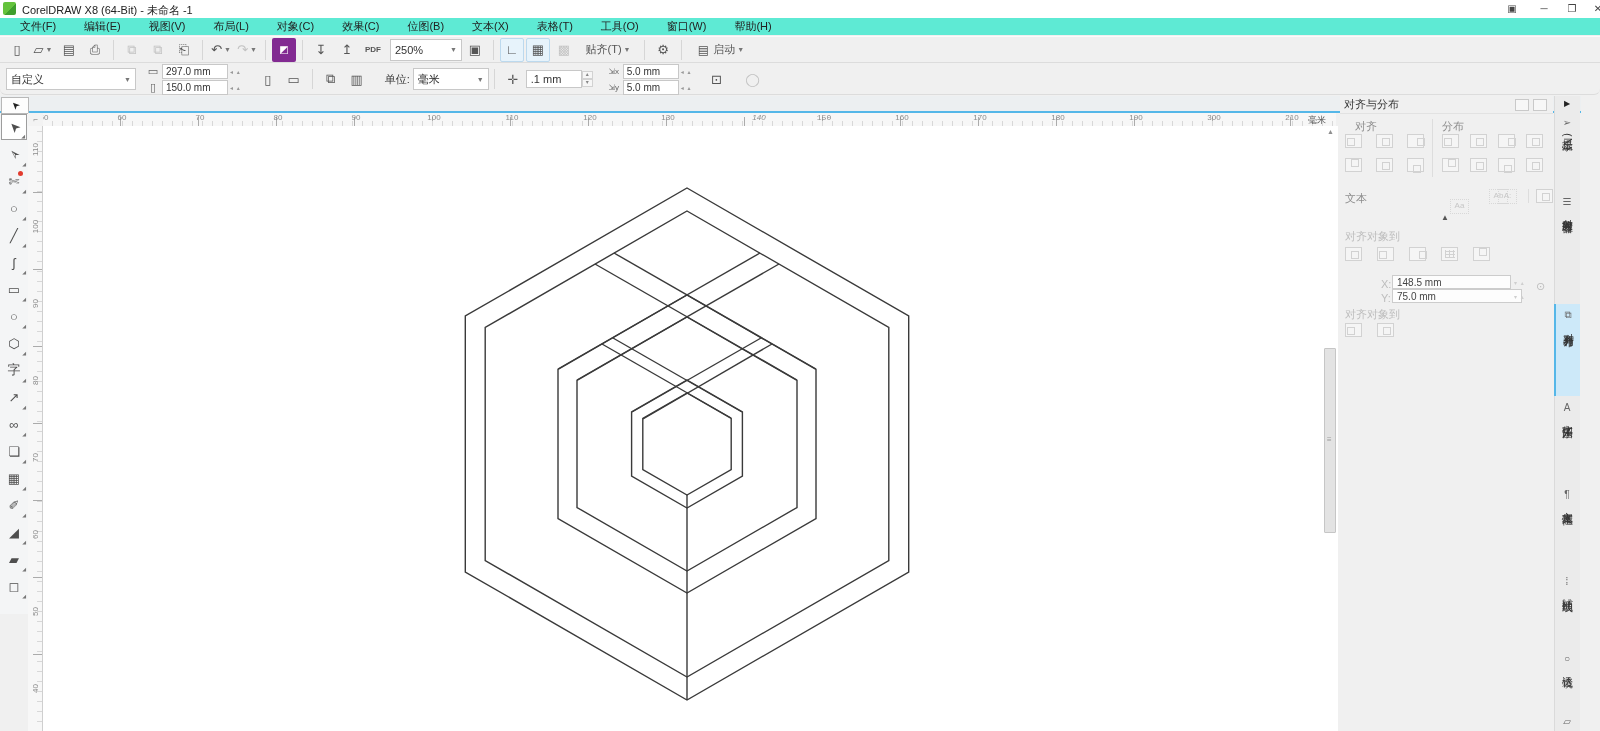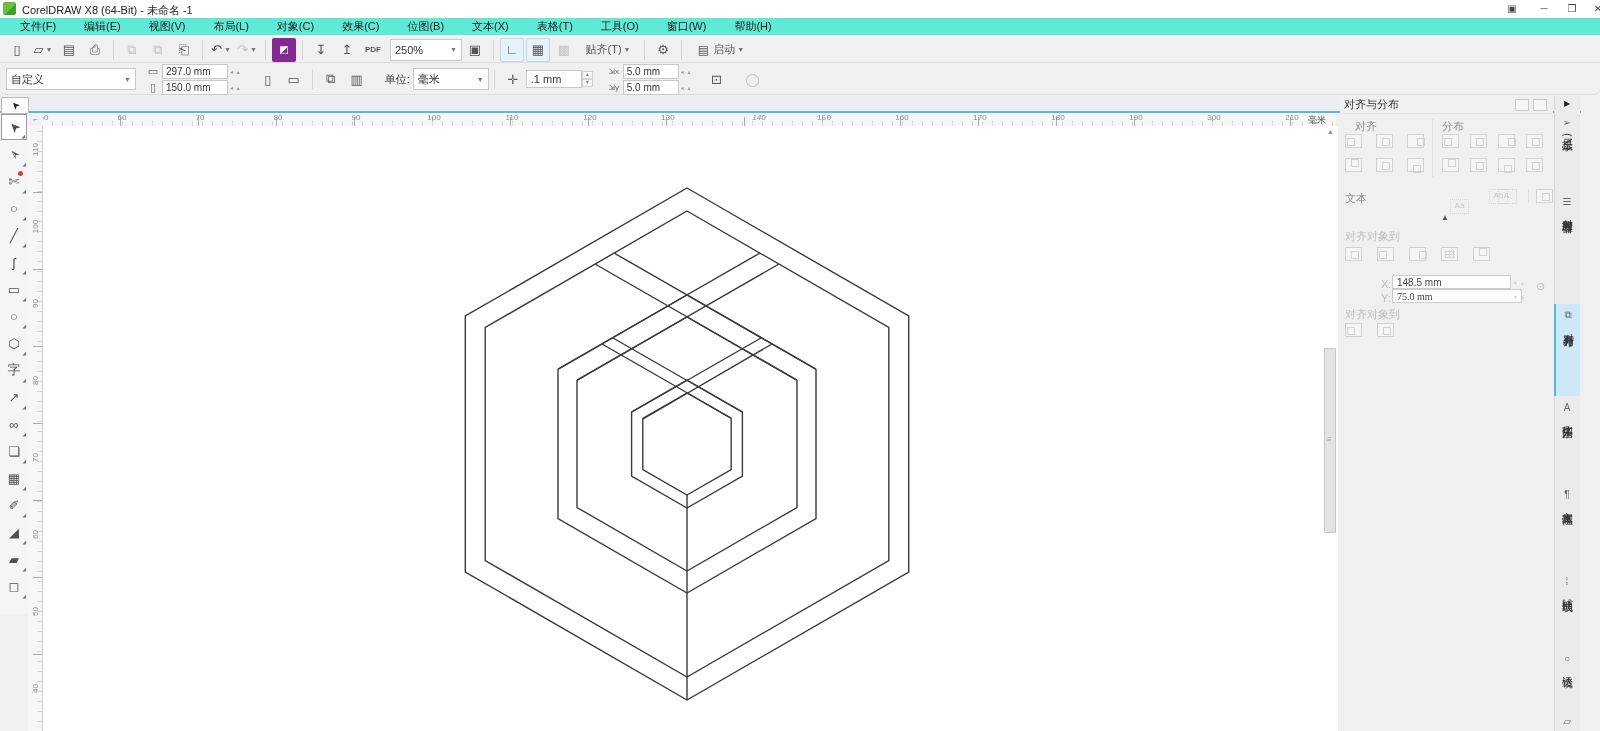--- a/index.html
+++ b/index.html
@@ -388,21 +388,21 @@
     <span id="collapsearrow" style="left: 101px; top: 99px;">▲</span>
     <span class="dlabel" style="left: 5px; top: 115px;">对齐对象到</span>
     <span class="mi v2" style="left: 5px; top: 133px;"></span>
     <span class="mi v1" style="left: 37px; top: 133px;"></span>
     <span class="mi v3" style="left: 69px; top: 133px;"></span>
     <span class="mi grid" style="left: 101px; top: 133px;"></span>
     <span class="mi v4" style="left: 133px; top: 133px;"></span>
     <span class="dlabel" style="left: 41px; top: 164px;">X:</span>
     <span class="dlabel" style="left: 41px; top: 178px;">Y:</span>
     <div class="dfield" style="width: 119px; left: 52px; top: 161px;">148.5 mm</div>
-    <div class="dfield" style="width: 130px; left: 52px; top: 175px; font-family: Liberation Serif, serif;">75.0 mm</div>
+    <div class="dfield" style="width: 130px; left: 52px; top: 175px;">75.0 mm</div>
     <span class="dspin" style="left: 174px; top: 165px;">▾ ▴</span>
     <span class="dspin" style="left: 174px; top: 179px;">▾ ▴</span>
     <span class="dlabel" style="left: 196px; top: 166px;">⊙</span>
     <span class="dlabel" style="left: 5px; top: 193px;">对齐对象到</span>
     <span class="mi v1" style="left: 5px; top: 209px;"></span>
     <span class="mi v2" style="left: 37px; top: 209px;"></span>
   </div>
 
 <div id="sidetabs" class="abs"></div>
 <div id="stabarrow" class="abs">▶</div>

